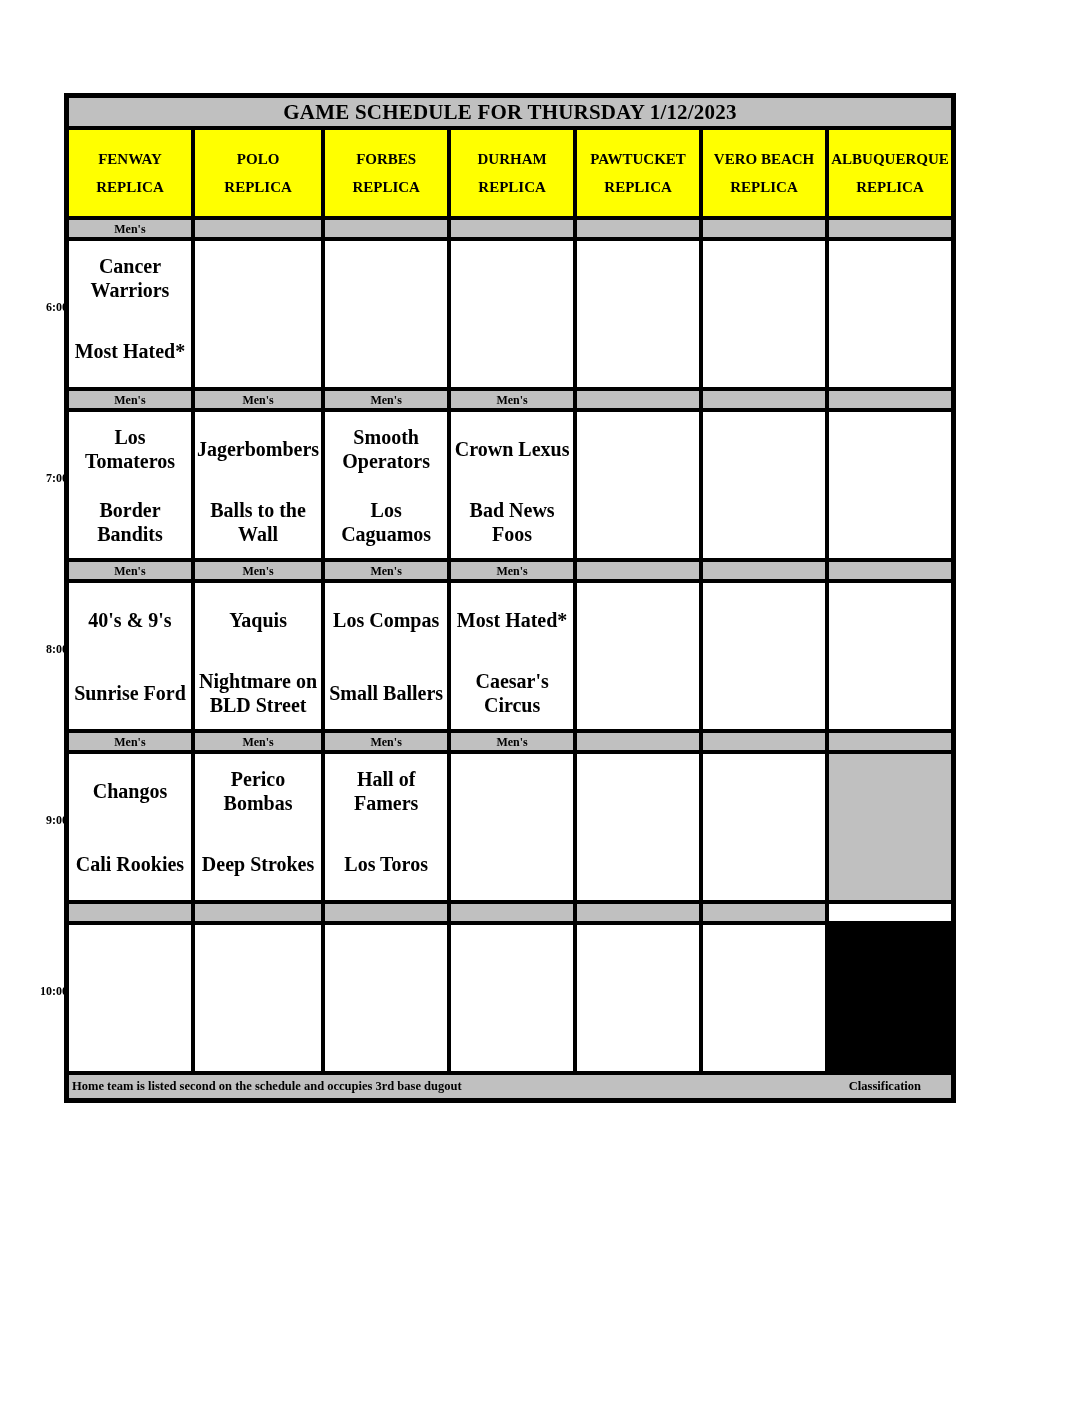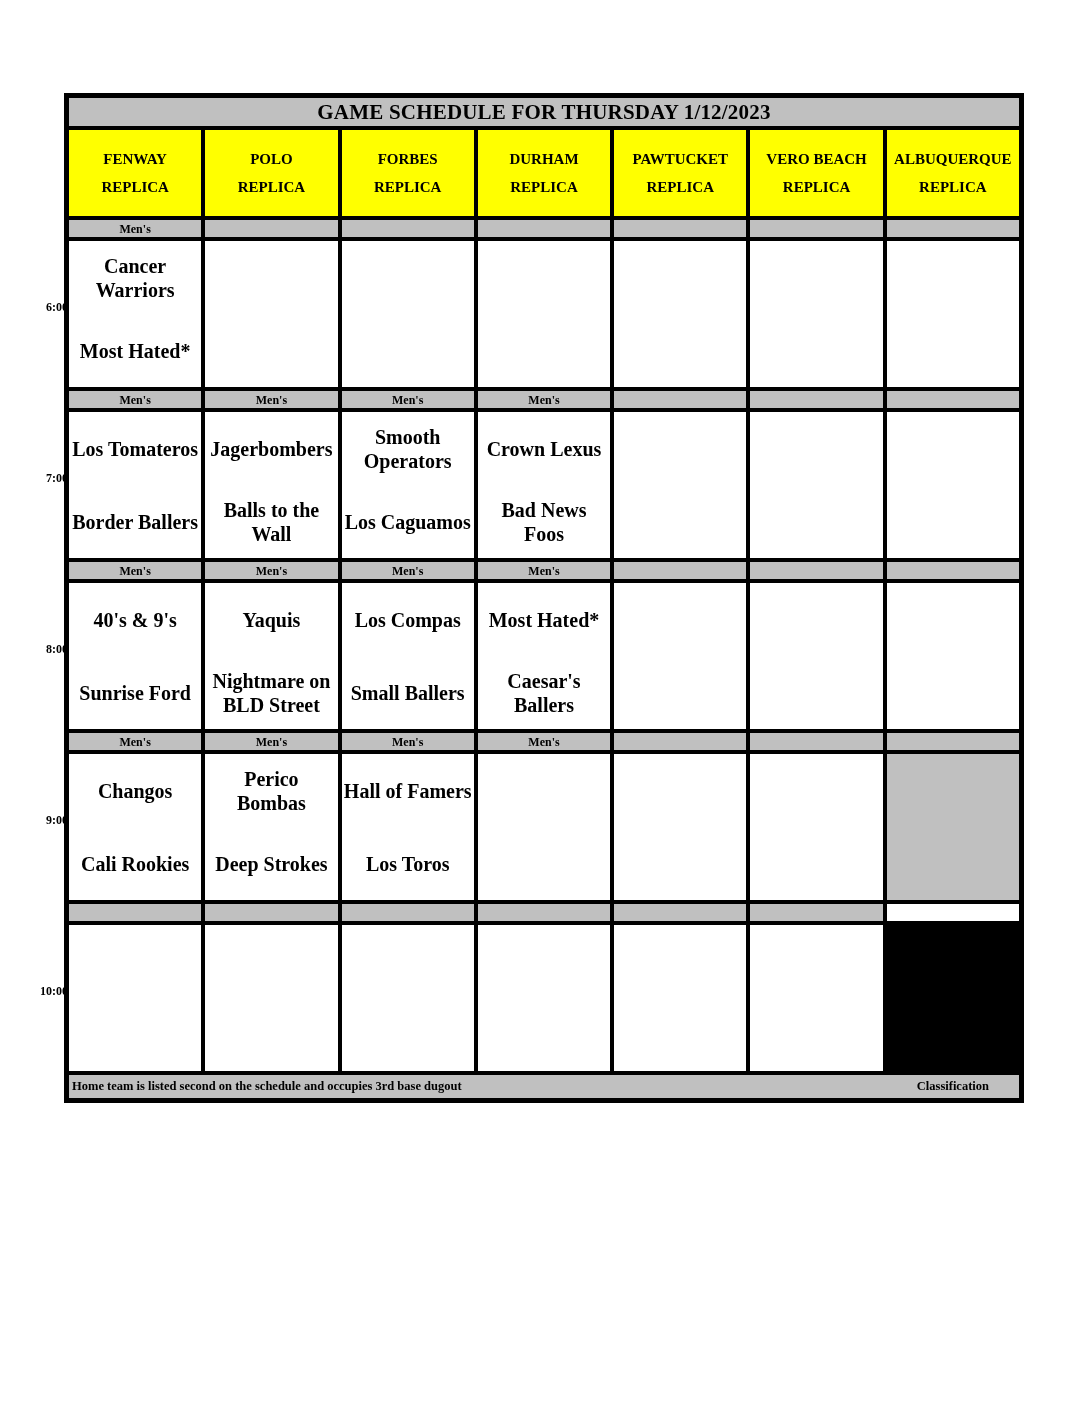--- a/index.html
+++ b/index.html
@@ -17,21 +17,21 @@
     background: #ffffff;
     font-family: "Liberation Serif", serif;
     font-weight: bold;
     color: #000;
     overflow: hidden;
   }
   .schedule {
     position: absolute;
     left: 64px;
     top: 93px;
-    width: 960px;
+    width: 892px;
     display: grid;
     grid-template-columns: repeat(7, 1fr);
     grid-template-rows: 28px 86px repeat(5, 17px 146px) 23px;
     gap: 4px;
     padding: 5px;
     background: var(--c-border);
   }
   .cell { background: var(--c-cell); }
   .title-bar {
     grid-column: 1 / -1;
@@ -168,21 +168,21 @@
       </div>
       <div class="cell band">Men's</div>
       <div class="cell band">Men's</div>
       <div class="cell band">Men's</div>
       <div class="cell band">Men's</div>
       <div class="cell band"></div>
       <div class="cell band"></div>
       <div class="cell band"></div>
       <div class="cell game">
         <div class="team">Los Tomateros</div>
-        <div class="team">Border Ballers</div>
+        <div class="team">Border Bandits</div>
       </div>
       <div class="cell game">
         <div class="team">Jagerbombers</div>
         <div class="team">Balls to the Wall</div>
       </div>
       <div class="cell game">
         <div class="team">Smooth Operators</div>
         <div class="team">Los Caguamos</div>
       </div>
       <div class="cell game">
@@ -215,21 +215,21 @@
       <div class="cell game">
         <div class="team">Yaquis</div>
         <div class="team">Nightmare on BLD Street</div>
       </div>
       <div class="cell game">
         <div class="team">Los Compas</div>
         <div class="team">Small Ballers</div>
       </div>
       <div class="cell game">
         <div class="team">Most Hated*</div>
-        <div class="team">Caesar's Ballers</div>
+        <div class="team">Caesar's Circus</div>
       </div>
       <div class="cell game">
         <div class="team"></div>
         <div class="team"></div>
       </div>
       <div class="cell game">
         <div class="team"></div>
         <div class="team"></div>
       </div>
       <div class="cell game">

